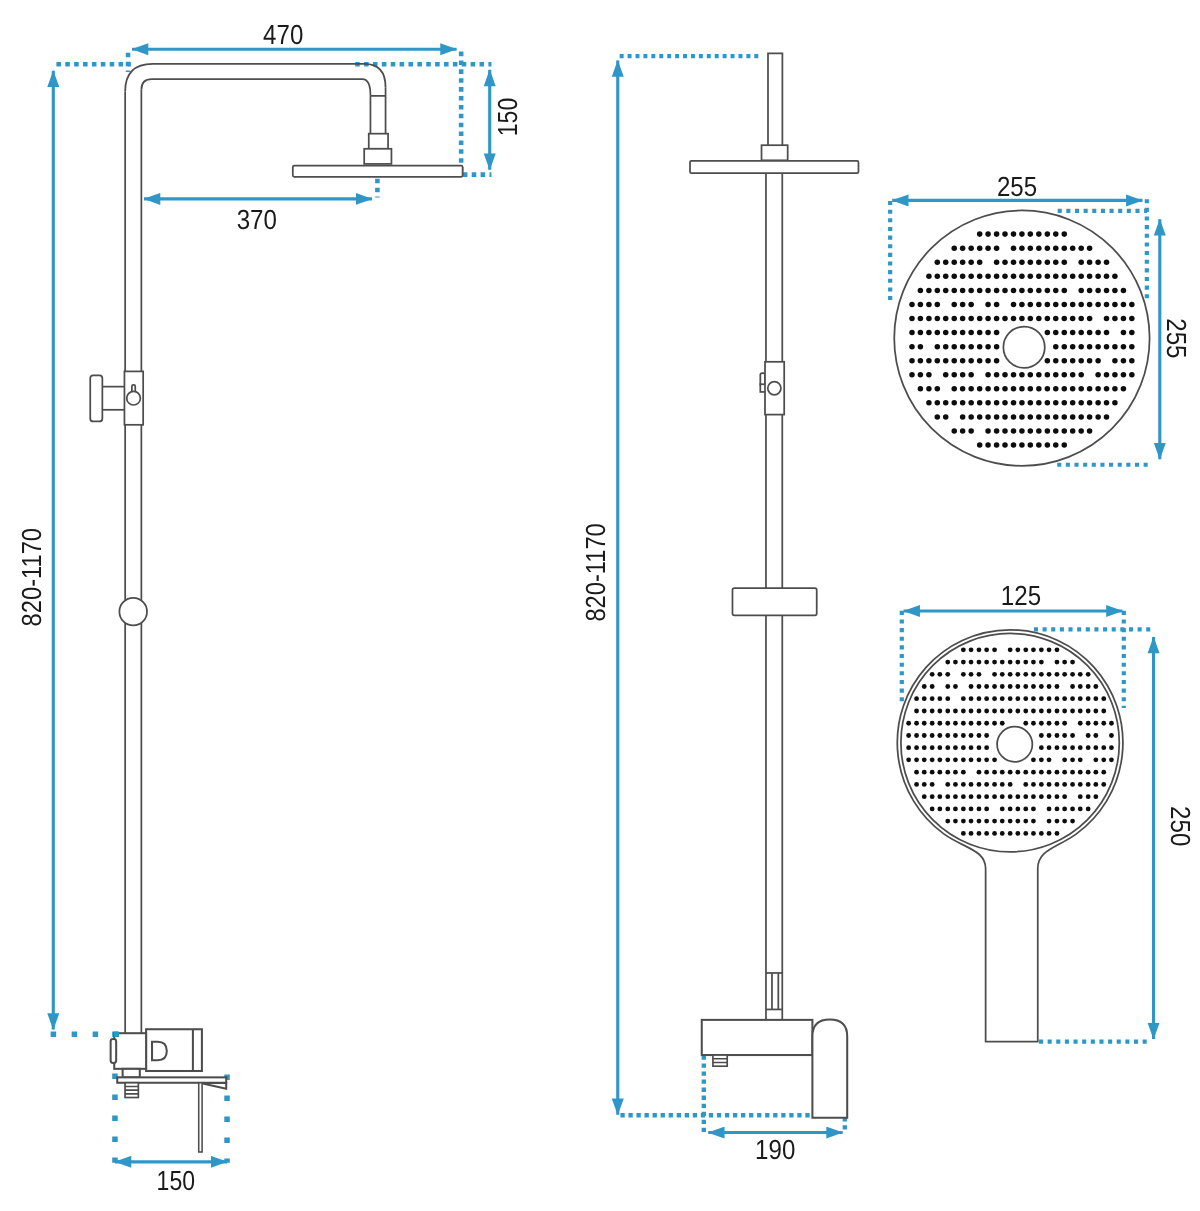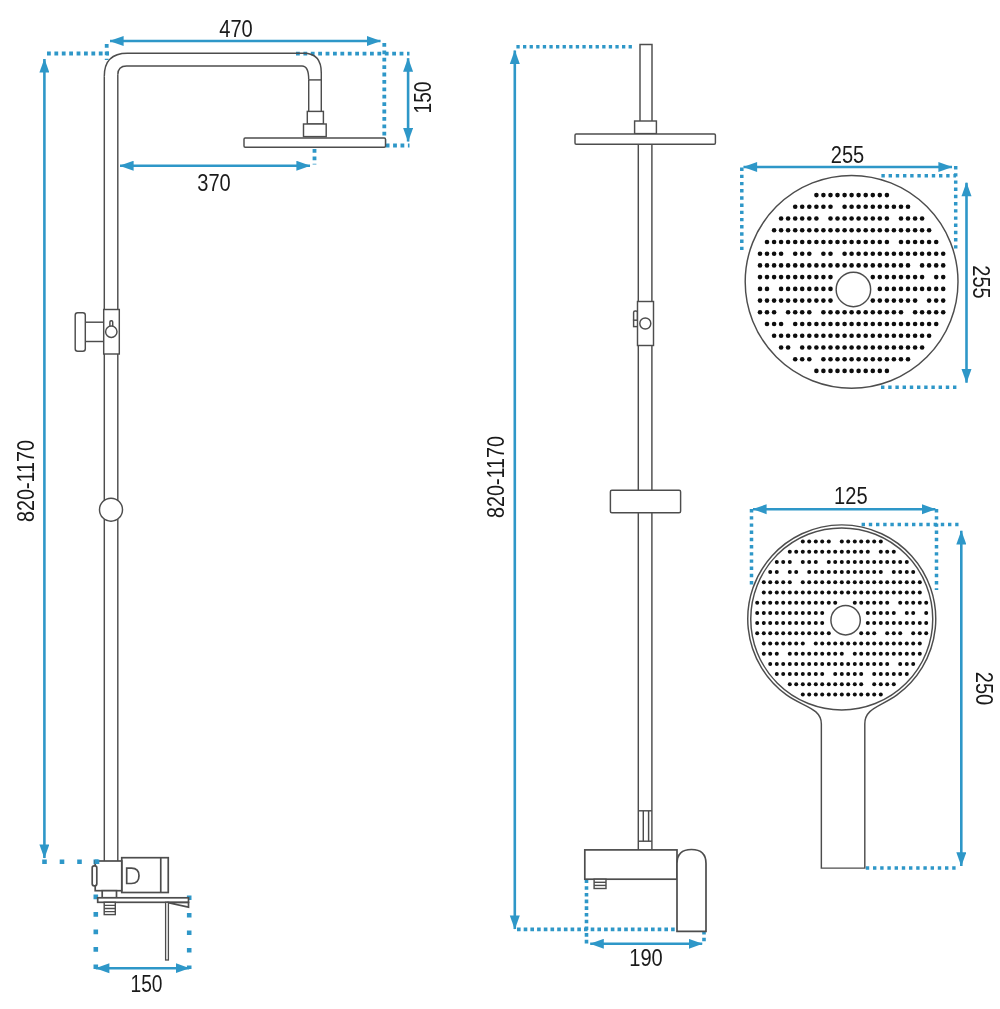--- a/index.html
+++ b/index.html
@@ -1,17 +1,17 @@
 <!DOCTYPE html>
 <html><head>
 <meta charset="utf-8">
 <title>Shower set dimensions</title>
 <style>
   html,body { margin:0; padding:0; background:#ffffff; }
-  .wrap { width:1000px; height:1009px; position:relative; overflow:hidden;border-radius:25px; }
+  .wrap { width:1000px; height:1009px; position:relative; overflow:hidden; }
   svg { display:block; }
   text { font-family:"Liberation Sans", sans-serif; fill:#1a1a1a; }
 </style>
 </head>
 <body>
 <div class="wrap">
 <svg width="1000" height="1009" viewBox="0 0 1000 1009">
 <defs>
   <marker id="ah" markerWidth="16" markerHeight="12" refX="13.6" refY="5" orient="auto" markerUnits="userSpaceOnUse">
     <path d="M0,0 L14,5 L0,10 Z" fill="#2E97C8"></path>

